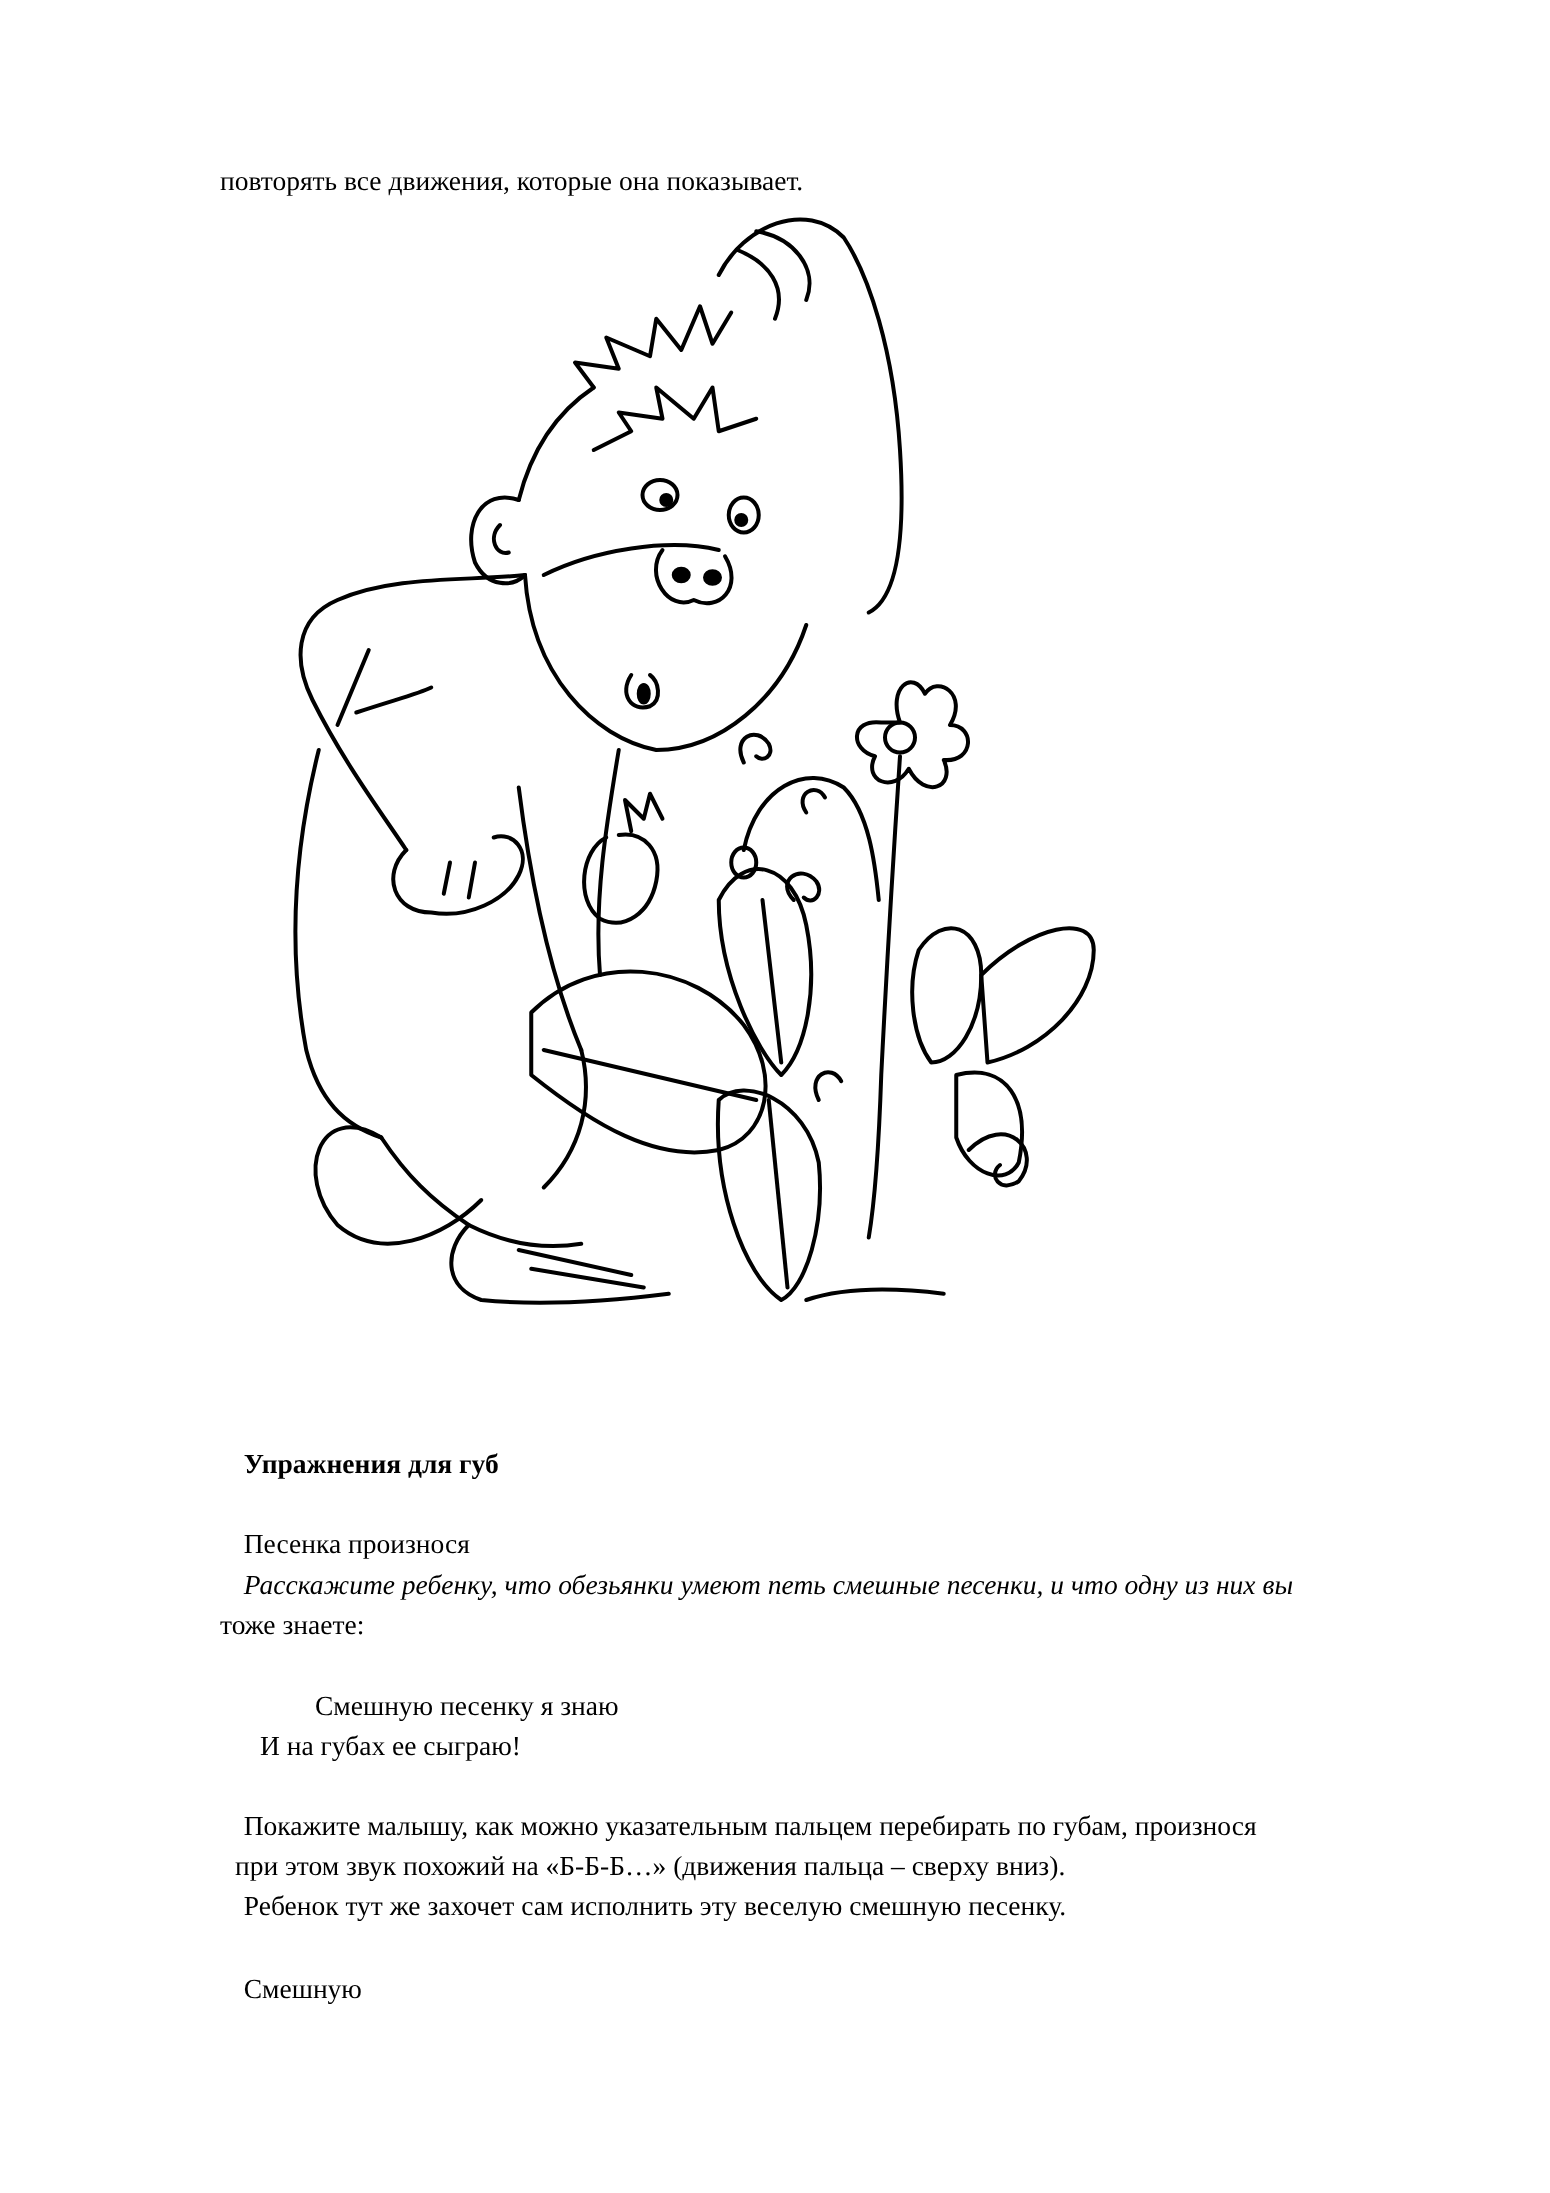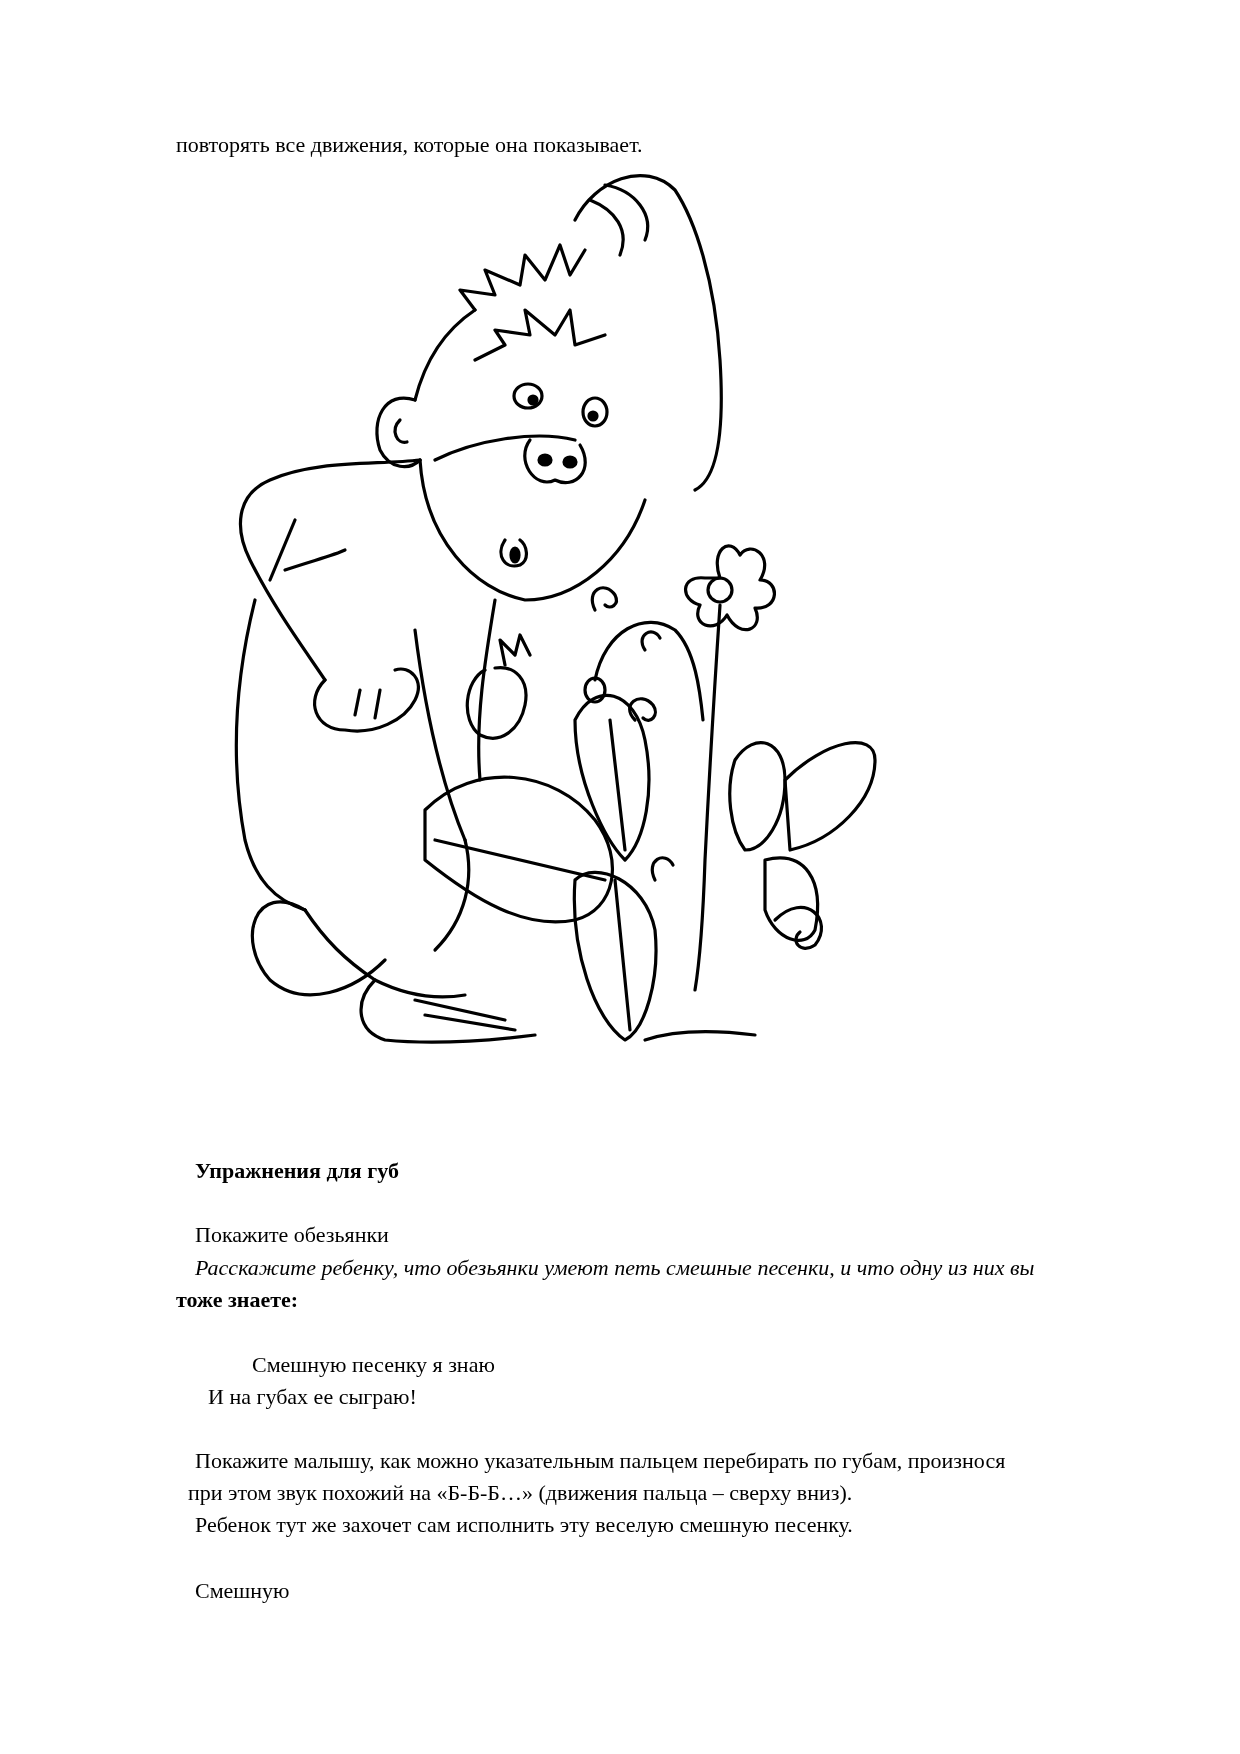--- a/index.html
+++ b/index.html
@@ -94,23 +94,23 @@
       <path d="M560 600 C580 570, 610 580, 610 620 C610 660, 590 690, 570 690 C555 670, 550 630, 560 600 Z"></path>
       <path d="M610 620 C650 580, 700 570, 700 600 C700 640, 660 680, 615 690 Z"></path>
       <path d="M590 700 C630 690, 650 720, 640 770 C630 790, 600 780, 590 750 Z"></path>
 
       <path d="M470 880 C500 870, 540 870, 580 875"></path>
     </svg>
   </div>
 
   <div class="line bold" style="left:195px; top:1158px;text-align:right;">Упражнения для губ</div>
 
-  <div class="line" style="left:195px; top:1222px;">Покажите обезьянки</div>
+  <div class="line" style="left:195px; top:1222px;">Песенка произнося</div>
   <div class="line" style="left:195px; top:1255px;font-style:italic;">Расскажите ребенку, что обезьянки умеют петь смешные песенки, и что одну из них вы</div>
-  <div class="line" style="left:176px; top:1287px;font-weight:bold;">тоже знаете:</div>
+  <div class="line" style="left:176px; top:1287px;">тоже знаете:</div>
 
   <div class="line" style="left:208px; top:1352px;margin-left:44px;">Смешную песенку я знаю</div>
   <div class="line" style="left:208px; top:1384px;">И на губах ее сыграю!</div>
 
   <div class="line" style="left:195px; top:1448px;">Покажите малышу, как можно указательным пальцем перебирать по губам, произнося</div>
   <div class="line" style="left:188px; top:1480px;">при этом звук похожий на «Б-Б-Б…» (движения пальца – сверху вниз).</div>
   <div class="line" style="left:195px; top:1512px;">Ребенок тут же захочет сам исполнить эту веселую смешную песенку.</div>
 
   <div class="line" style="left:195px; top:1578px;">Смешную</div>
 

